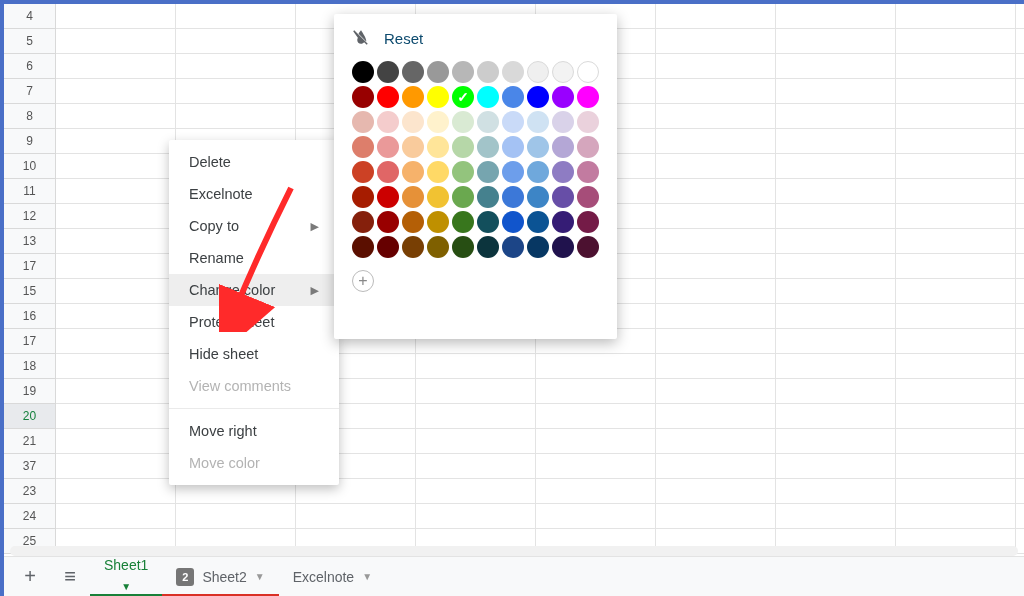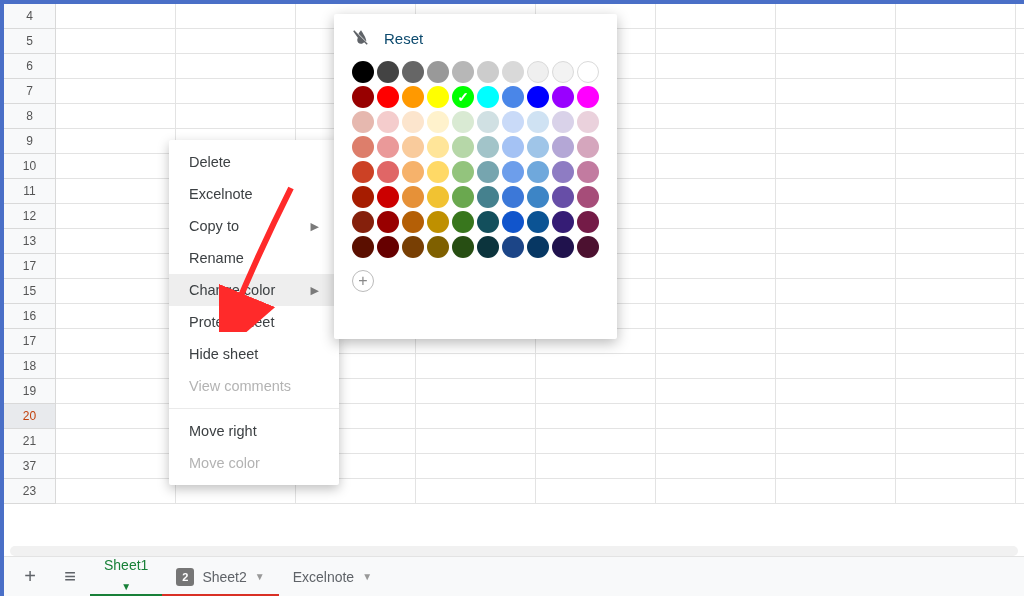--- a/index.html
+++ b/index.html
@@ -30,21 +30,21 @@
     border-bottom: 1px solid #d9d9d9;
     background: #f8f9fa;
     font-size: 12px;
     color: #555;
     display: flex;
     align-items: center;
     justify-content: center;
   }
   .row-header.selected {
     background: #e8eaed;
-    color: #c2410c;
+    color: #15803d;
   }
   .cell {
     border-right: 1px solid #e3e3e3;
     border-bottom: 1px solid #e3e3e3;
     min-width: 120px;
     flex: 0 0 120px;
     background: #fff;
   }
   .scrollbar-h {
     position: absolute;
@@ -453,20 +453,44 @@
       <div class="cell"></div>
       <div class="cell"></div>
       <div class="cell"></div>
       <div class="cell"></div>
       <div class="cell"></div>
       <div class="cell"></div>
       <div class="cell"></div>
     </div>
     <div class="row">
       <div class="row-header">23</div>
+      <div class="cell"></div>
+      <div class="cell"></div>
+      <div class="cell"></div>
+      <div class="cell"></div>
+      <div class="cell"></div>
+      <div class="cell"></div>
+      <div class="cell"></div>
+      <div class="cell"></div>
+      <div class="cell"></div>
+    </div>
+    <div class="row">
+      <div class="row-header">24</div>
+      <div class="cell"></div>
+      <div class="cell"></div>
+      <div class="cell"></div>
+      <div class="cell"></div>
+      <div class="cell"></div>
+      <div class="cell"></div>
+      <div class="cell"></div>
+      <div class="cell"></div>
+      <div class="cell"></div>
+    </div>
+    <div class="row">
+      <div class="row-header">25</div>
       <div class="cell"></div>
       <div class="cell"></div>
       <div class="cell"></div>
       <div class="cell"></div>
       <div class="cell"></div>
       <div class="cell"></div>
       <div class="cell"></div>
       <div class="cell"></div>
       <div class="cell"></div>
     </div>

